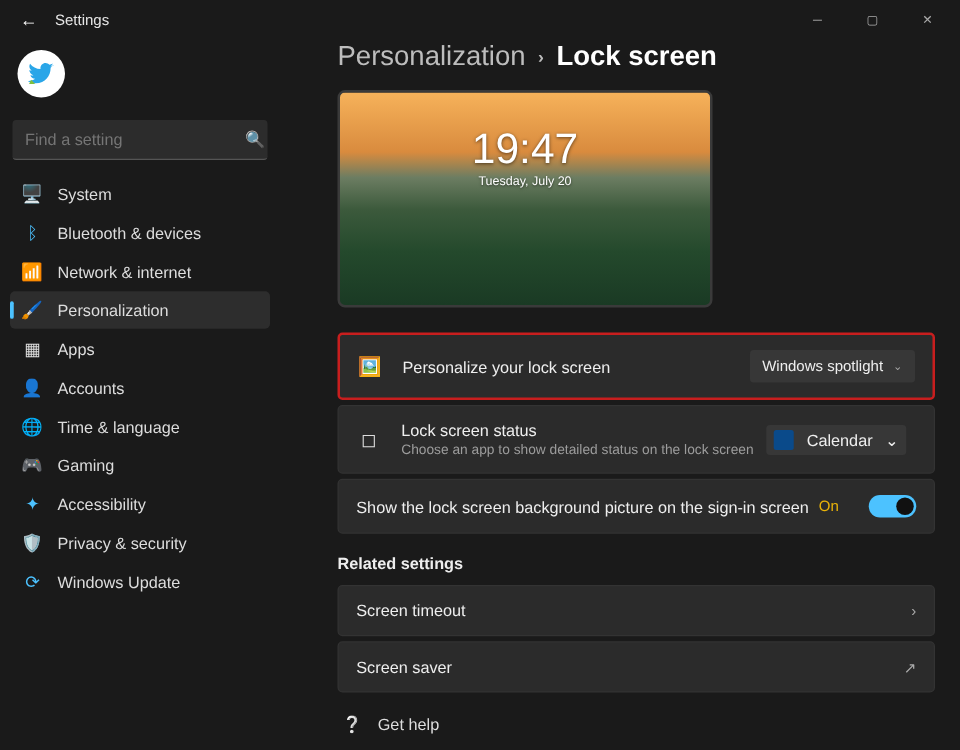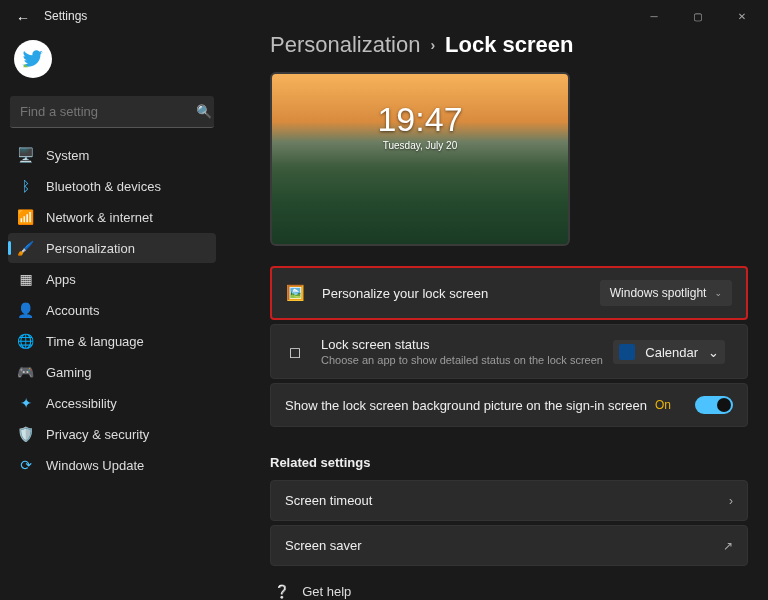--- a/index.html
+++ b/index.html
@@ -40,21 +40,21 @@
   .card-body { flex: 1; }
   .card-title { font-size: 13px; color:#eee; }
   .card-sub { font-size: 11px; color:#9c9c9c; margin-top:2px; }
   .dropdown { background:#373737; border-radius:3px; padding:6px 10px; font-size:12px; display:flex; align-items:center; gap:8px; color:#eee; }
   .dropdown .chev { font-size:9px; color:#aaa; }
   .app-chip { background:#373737; border-radius:3px; padding:4px 6px; font-size:13px; color:#eee; display:flex; align-items:flex-end; gap:10px; margin-right:8px; }
   .app-chip-icon { width:16px; height:16px; background:#0a4a8a; border-radius:2px; display:inline-block; }
   .toggle-label { font-size:12px; color:#eab308; margin-right:24px; }
   .toggle { width:38px; height:18px; background:#4cc2ff; border-radius:9px; position:relative; }
   .toggle::after { content:""; position:absolute; right:2px; top:2px; width:14px; height:14px; background:#111; border-radius:50%; }
-  .section-h { font-size: 13px; font-weight:600; margin: 28px 0 10px 0; color:#eee; }
+  .section-h { font-size: 13px; font-weight:600; margin: 16px 0 10px 0; color:#eee; }
   .chev-right { color:#aaa; font-size:12px; }
   .ext-icon { color:#aaa; font-size:12px; }
 
   .footer-links { margin-top:12px; }
   .footer-link { display:flex; align-items:center; gap:12px; color:#ddd; font-size:13px; padding:6px 4px; }
 </style>
 </head>
 <body>
 
 <div class="titlebar">

